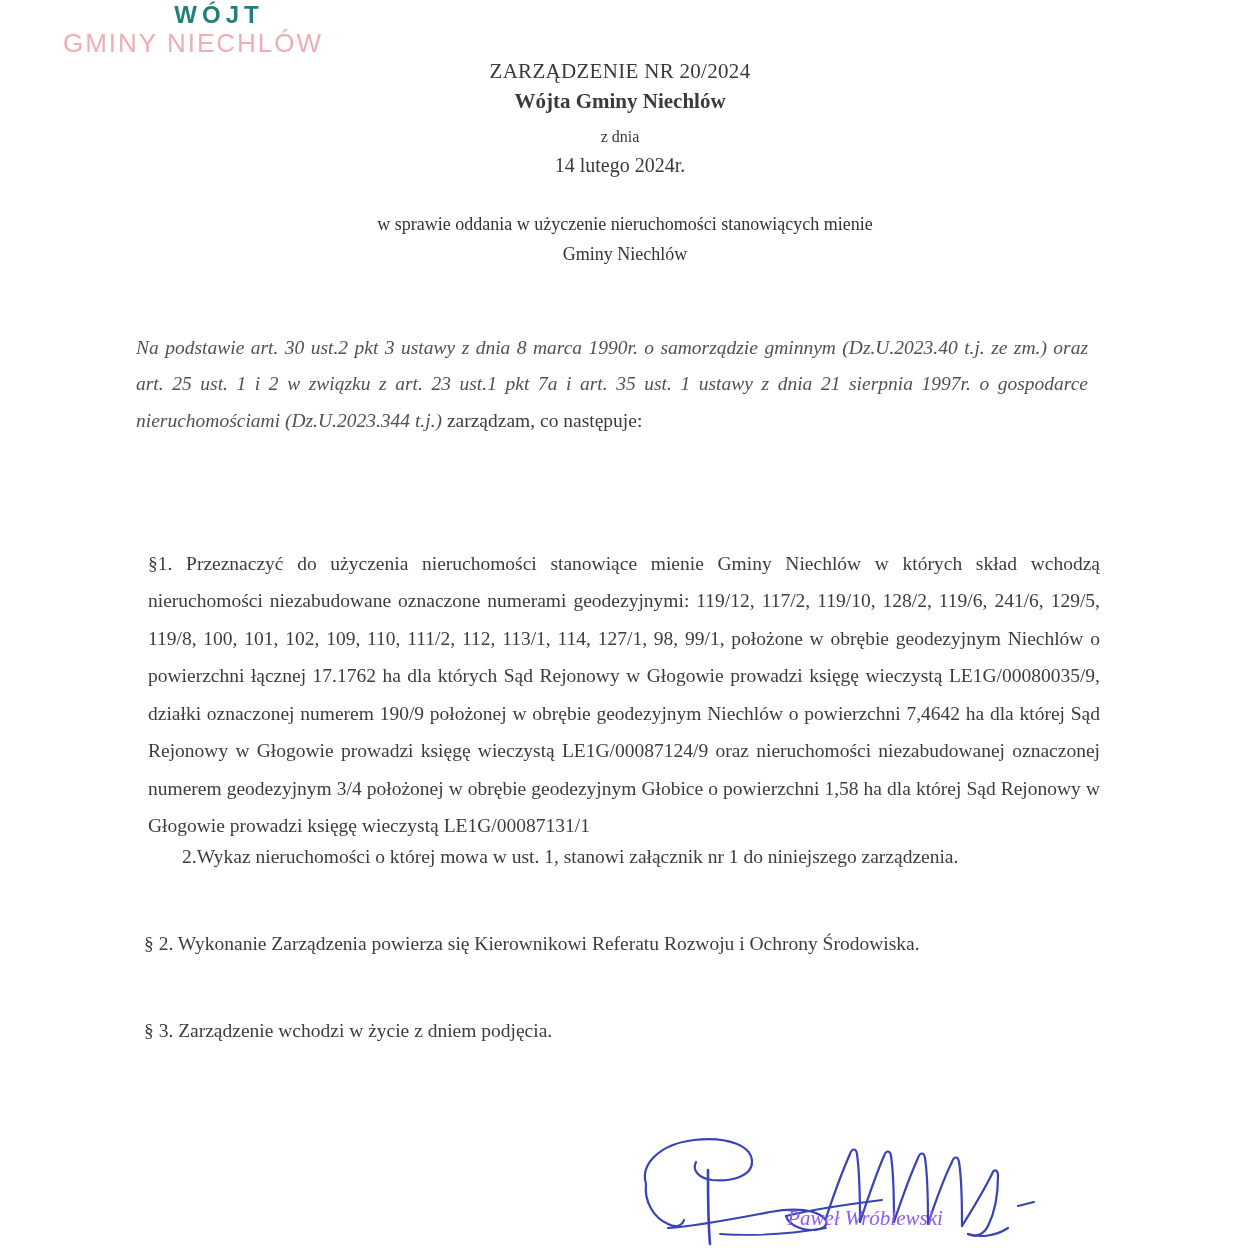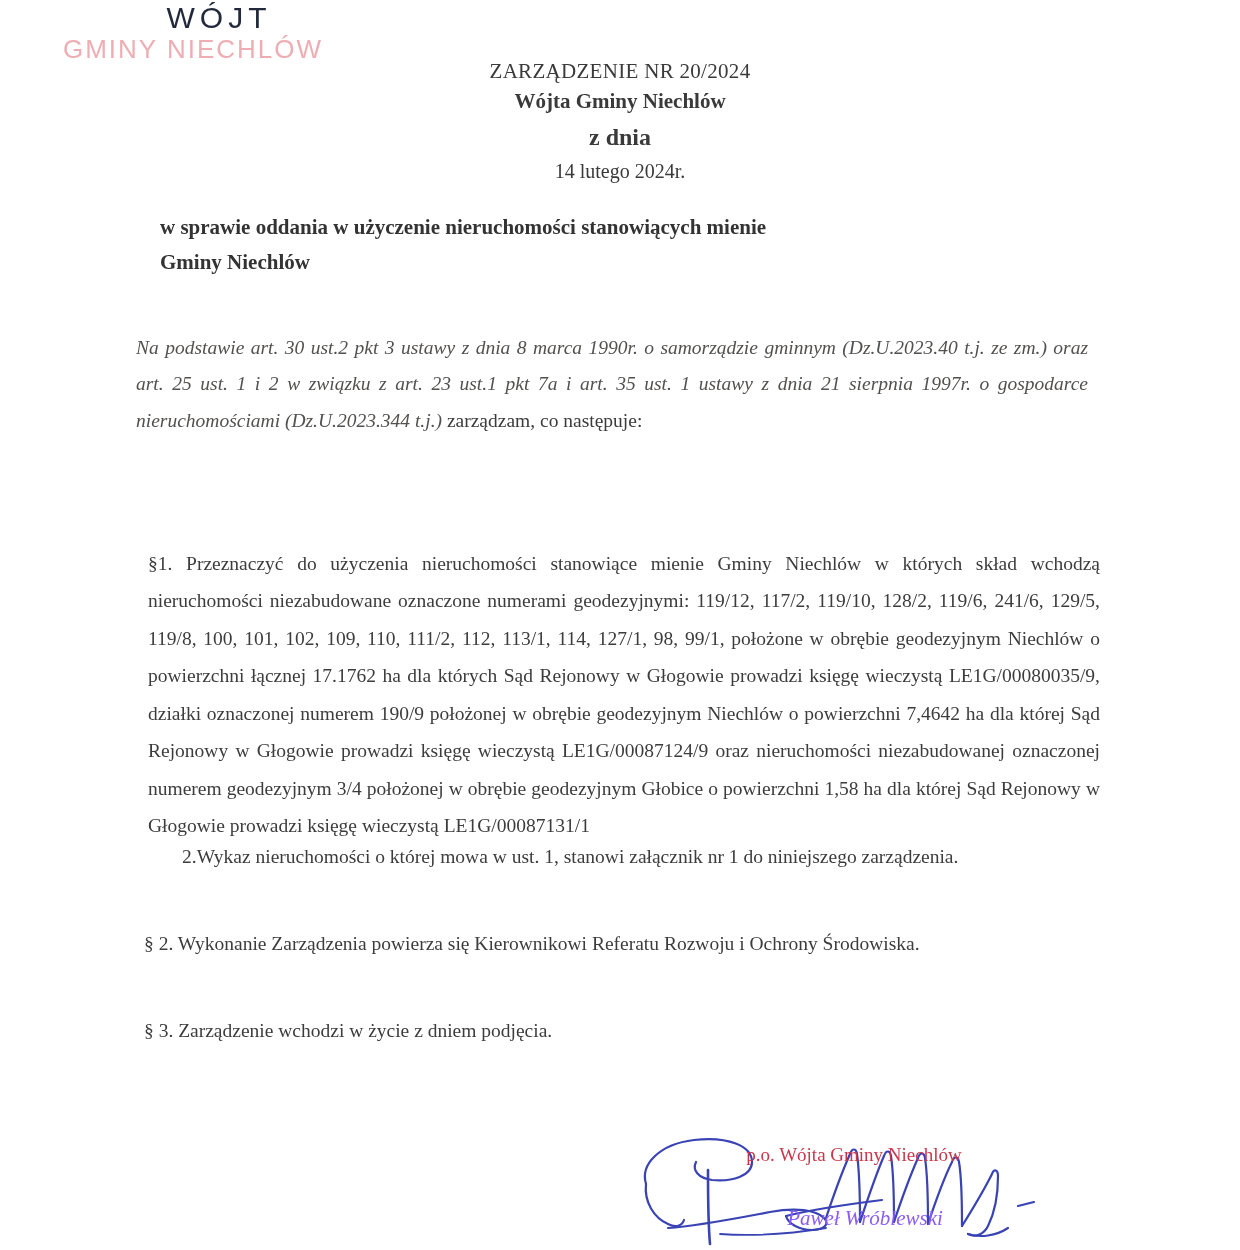--- a/index.html
+++ b/index.html
@@ -27,24 +27,24 @@
     width: 280px;
     color: #e79aa4;
     font-family: "Liberation Sans", "DejaVu Sans", sans-serif;
     text-align: center;
     line-height: 1.08;
     opacity: .92;
     filter: blur(.3px);
     user-select: none;
   }
   .header-stamp .ln1 {
-    font-size: 30px;
-    font-weight: 400;
+    font-size: 24px;
+    font-weight: 700;
     letter-spacing: 5px;
-    color: #0f172a;
+    color: #0f766e;
     padding-left: 42px;
   }
   .header-stamp .ln2 {
     font-size: 26px;
     font-weight: 500;
     letter-spacing: 2px;
     color: #eda7ad;
     margin-top: 1px;
     margin-left: -10px;
   }
@@ -63,40 +63,40 @@
     font-weight: 400;
     letter-spacing: .3px;
     line-height: 1.45;
   }
   .title-sub1 {
     font-size: 21px;
     font-weight: 700;
     line-height: 1.5;
   }
   .title-zdnia {
-    font-size: 24px;
-    font-weight: 700;
+    font-size: 16px;
+    font-weight: 400;
     line-height: 1.6;
-    margin-top: 0;
+    margin-top: 6px;
   }
   .title-date {
     font-size: 20px;
     font-weight: 400;
     line-height: 1.5;
   }
 
   
   .subject-block {
     position: absolute;
     left: 160px;
     top: 210px;
     width: 930px;
-    text-align: left;
-    font-size: 21px;
-    font-weight: 700;
+    text-align: center;
+    font-size: 18px;
+    font-weight: 400;
     line-height: 1.65;
     color: #333333;
   }
 
   
   .legal-basis {
     position: absolute;
     left: 136px;
     top: 330px;
     width: 952px;
@@ -239,17 +239,16 @@
 
         <path d="M342,108 C352,92 364,72 372,56 C374,50 378,52 378,58 C378,78 374,96 368,108 C364,116 356,120 348,116"></path>
         <path d="M348,116 C360,120 376,118 388,110"></path>
 
         <path d="M398,88 L414,84"></path>
 
         <path d="M100,116 C130,118 170,116 206,110" stroke-width="1.8"></path>
       </g>
     </svg>
 
-    <div class="sig-stamp">p.o. Wójta Gminy Niechlów</div>
     <div class="sig-name">Paweł Wróblewski</div>
   </div>
 
 </div>
 
 </body></html>

